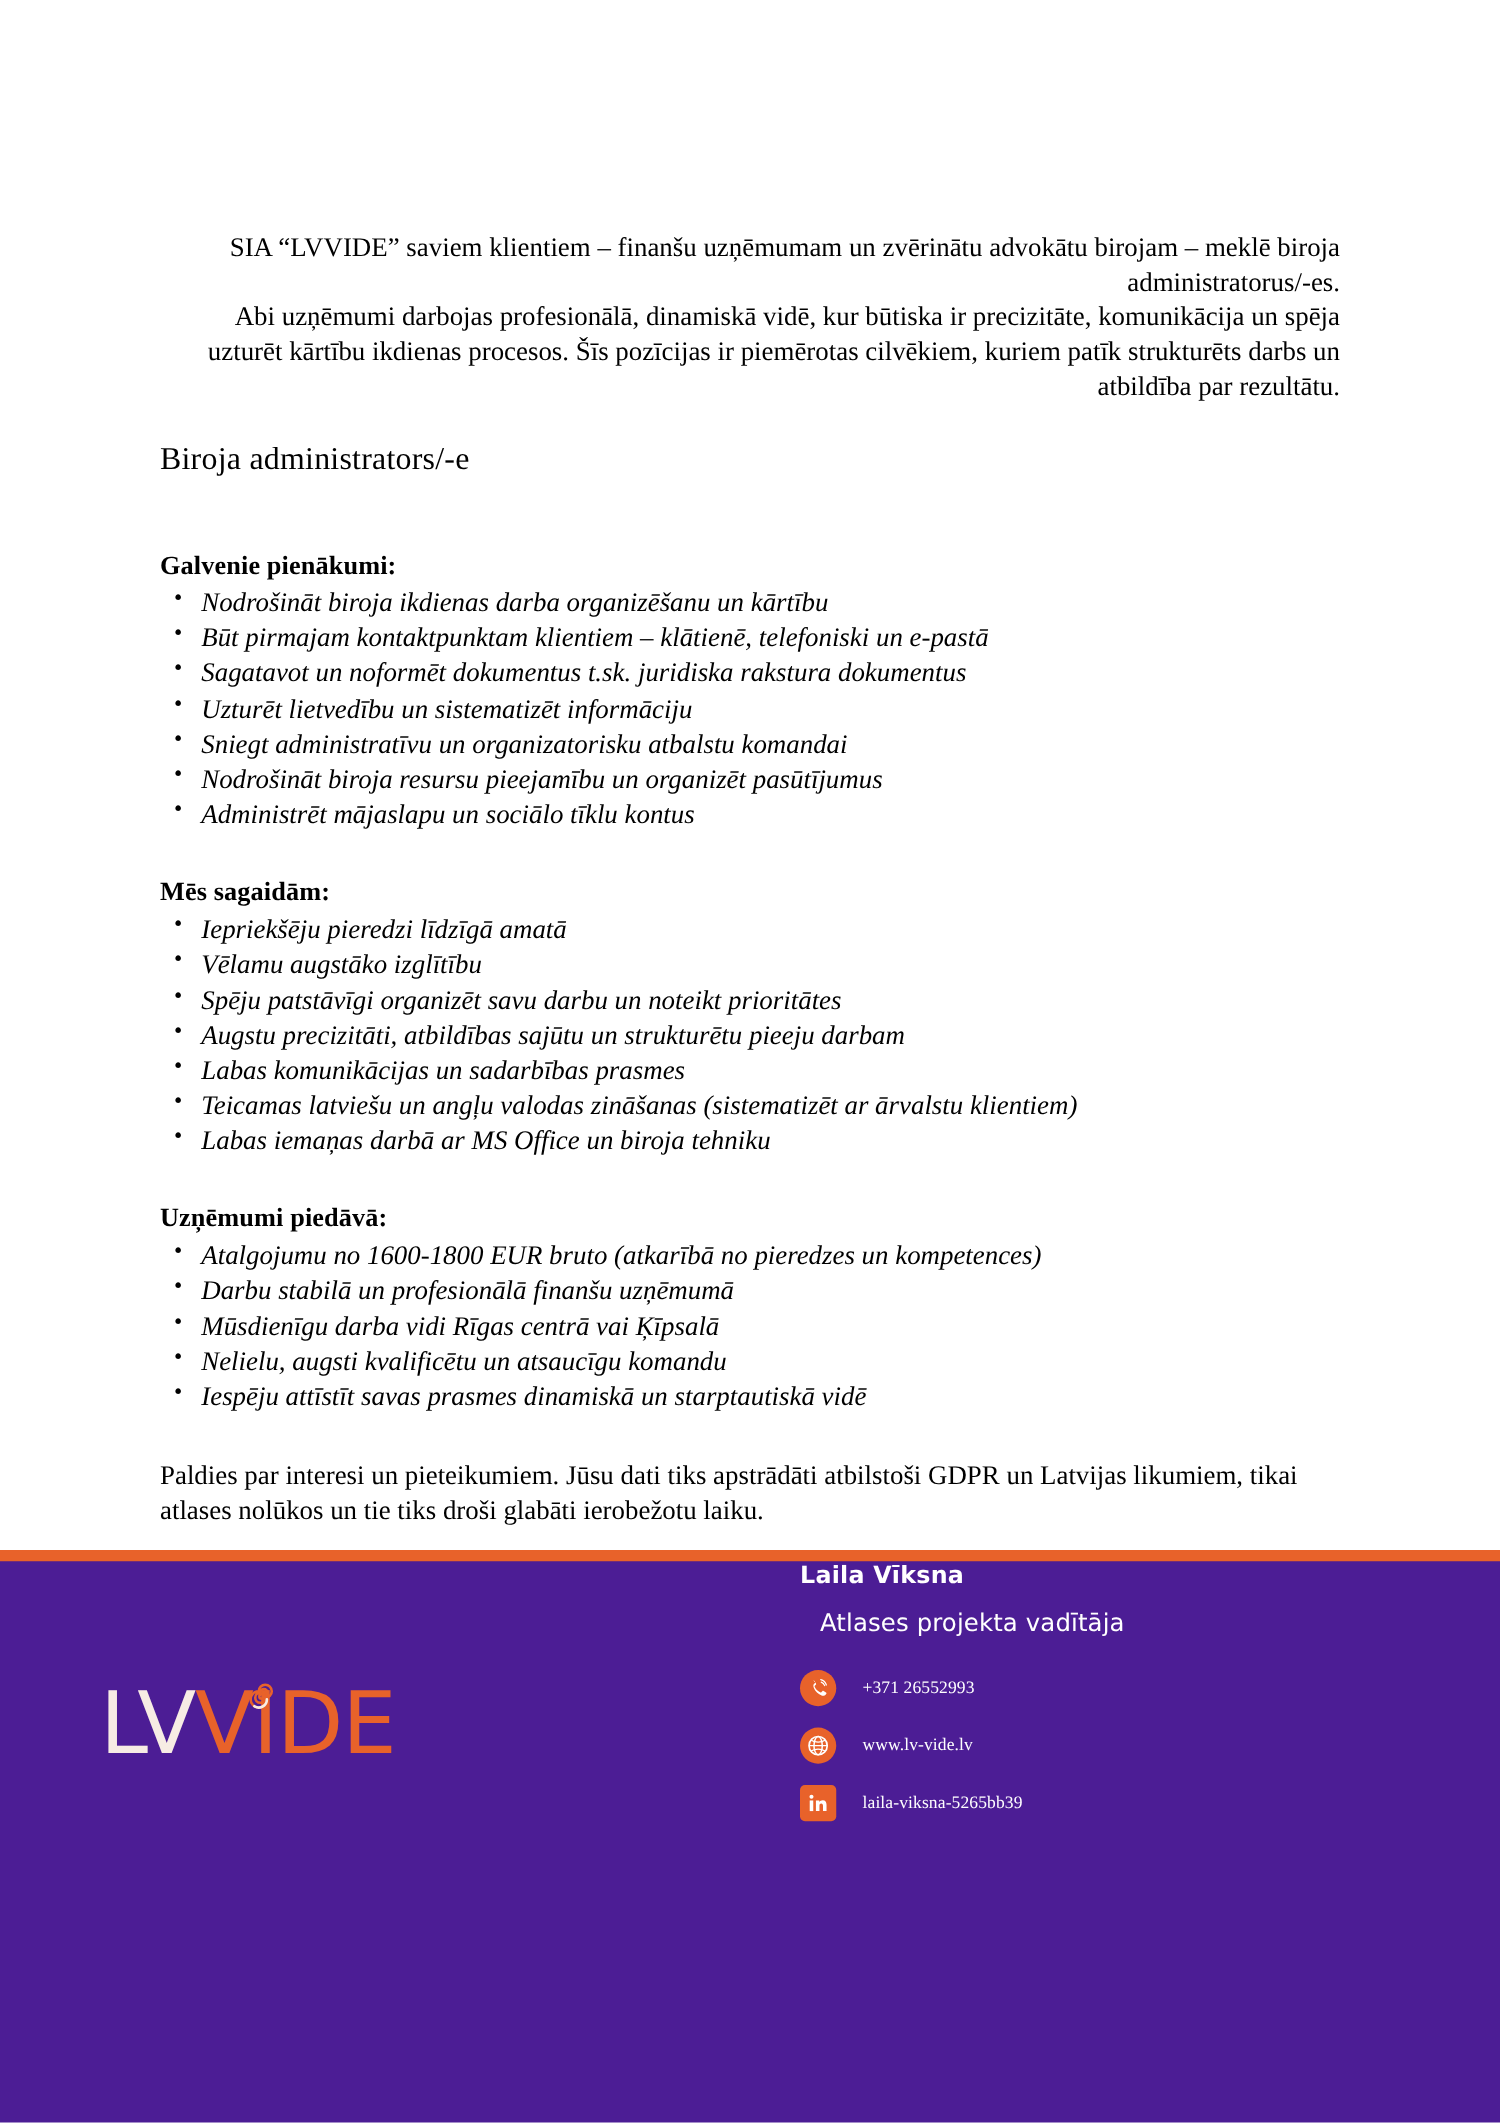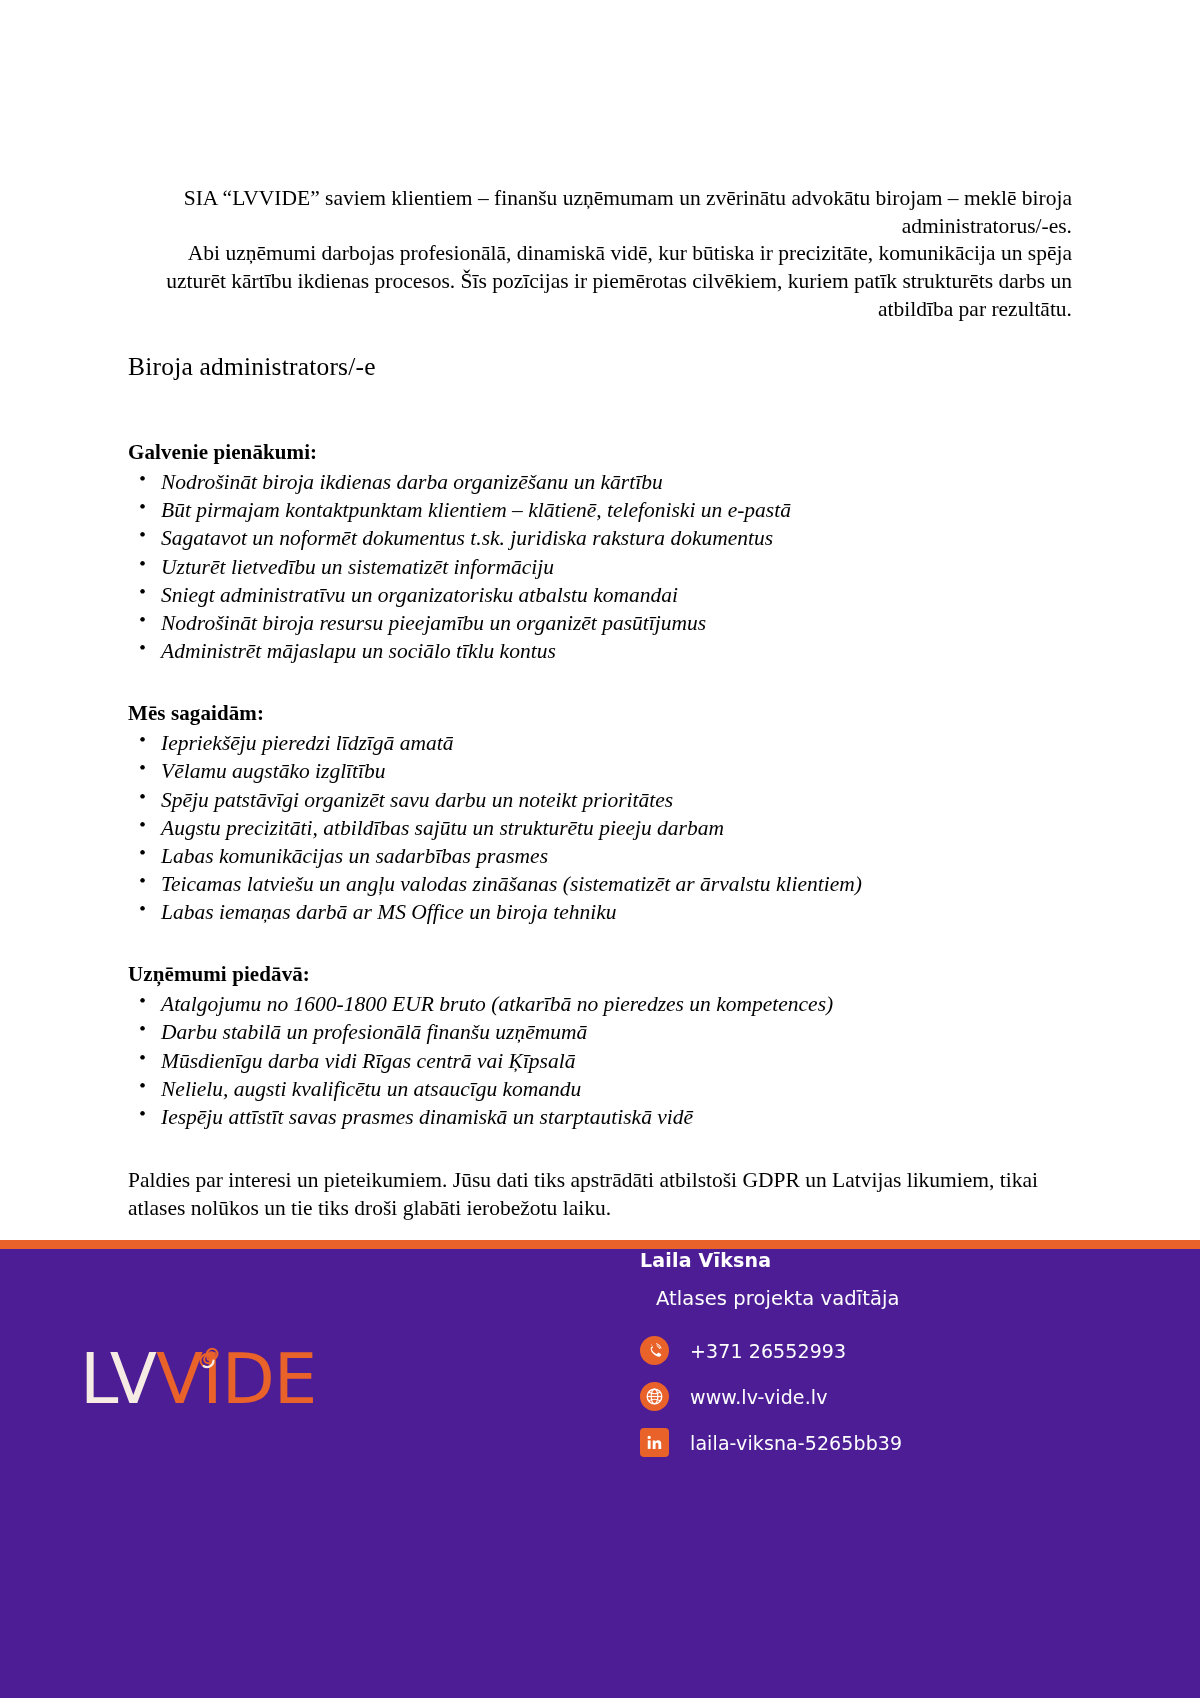--- a/index.html
+++ b/index.html
@@ -161,23 +161,24 @@
     align-items: center;
     justify-content: center;
     flex: 0 0 auto;
     margin-right: 21px;
   }
   .contact-icon.li {
     border-radius: 4px;
   }
   .contact-icon svg { display: block; }
   .contact-text {
-    font-size: 19px;
+    font-size: 14px;
     color: #ffffff;
     letter-spacing: 0.1px;
+    font-family: Liberation Serif, serif;
   }
 </style>
 </head>
 <body>
 
 <div class="page">
 
   <div class="content">
 
     <div class="intro">

